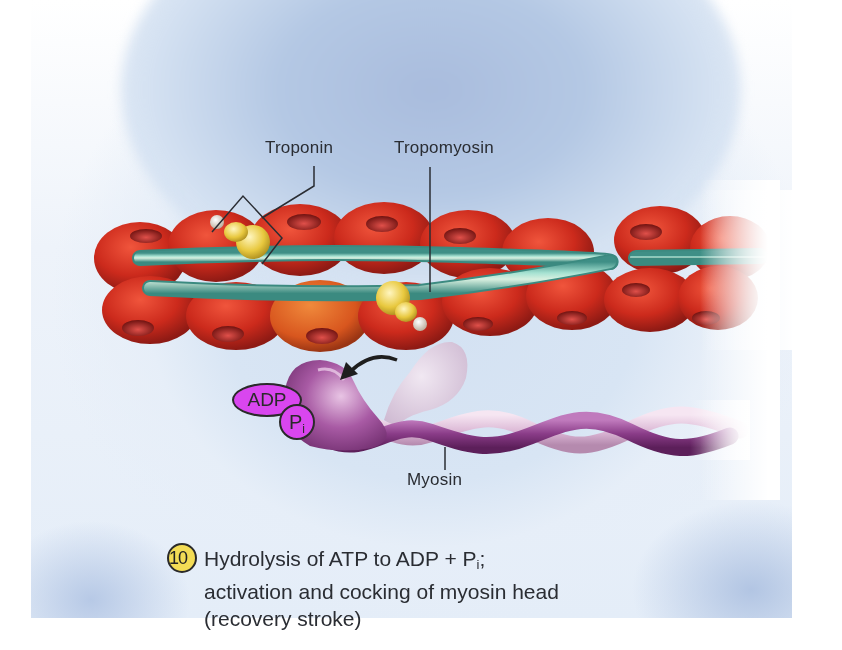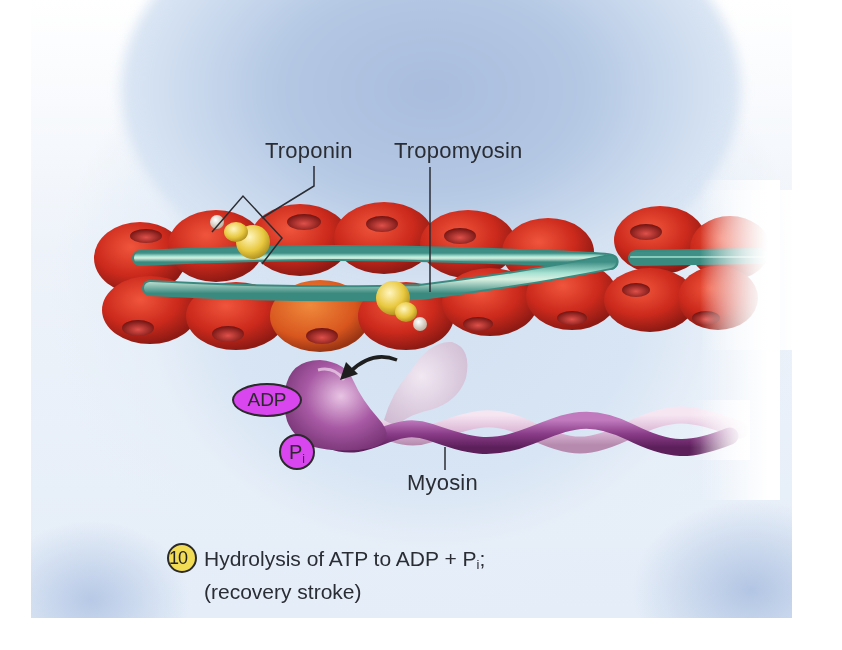--- a/index.html
+++ b/index.html
@@ -28,40 +28,40 @@
     .corner-br {
       position: absolute; left: 600px; top: 500px; width: 240px; height: 180px; border-radius: 50%;
       background: radial-gradient(#b2c5e3, rgba(255,255,255,0) 70%);
     }
     .fade-right {
       position: absolute; left: 700px; top: 180px; width: 80px; height: 320px;
       background: linear-gradient(90deg, rgba(255,255,255,0) 0%, #ffffff 85%);
     }
     svg.art { position: absolute; left: 0; top: 0; }
     .label {
-      position: absolute; color: #2a2d33; font-size: 22px; letter-spacing: 0.2px;
+      position: absolute; color: #2a2d33; font-size: 17px; letter-spacing: 0.2px;
       white-space: nowrap;
     }
     .caption {
       position: absolute; left: 204px; top: 545px; color: #2a2d33;
       font-size: 21px; line-height: 27px;
     }
     .caption sub { font-size: 13px; vertical-align: -3px; }
     .step-badge {
       position: absolute; left: 167px; top: 543px; width: 30px; height: 30px;
       border-radius: 50%; background: #f3dc55; border: 2px solid #2a2a2a;
       box-sizing: border-box; font-size: 18px; line-height: 26px;
       color: #222; letter-spacing: -1px;
     }
     .pill {
       position: absolute; background: #d946ef; border: 2px solid #2a2a2a;
       box-sizing: border-box; color: #2a2a2a; text-align: center;
     }
     .adp { left: 232px; top: 383px; width: 70px; height: 34px; border-radius: 50%; font-size: 19px; line-height: 30px; }
-    .pi { left: 279px; top: 434px; width: 36px; height: 36px; border-radius: 50%; font-size: 20px; line-height: 32px; }
+    .pi { left: 279px; top: 404px; width: 36px; height: 36px; border-radius: 50%; font-size: 20px; line-height: 32px; }
     .pi sub { font-size: 12px; vertical-align: -4px; }
   </style>
 </head>
 <body>
 
 <div class="panel">
   <div class="glow-top"></div>
   <div class="corner-bl"></div>
   <div class="corner-br"></div>
 </div>
@@ -210,14 +210,15 @@
 <div class="label" style="left:265px; top:138px;">Troponin</div>
 <div class="label" style="left:394px; top:138px;">Tropomyosin</div>
 <div class="label" style="left:407px; top:470px;">Myosin</div>
 
 <div class="pill adp">ADP</div>
 <div class="pill pi"><span>P</span><sub>i</sub></div>
 
 <div class="step-badge">10</div>
 <div class="caption">
   <div><span>Hydrolysis of ATP to ADP + P</span><sub>i</sub><span>;</span></div>
+  <div>activation and cocking of myosin head</div>
   <div>(recovery stroke)</div>
 </div>
 
 </body></html>

